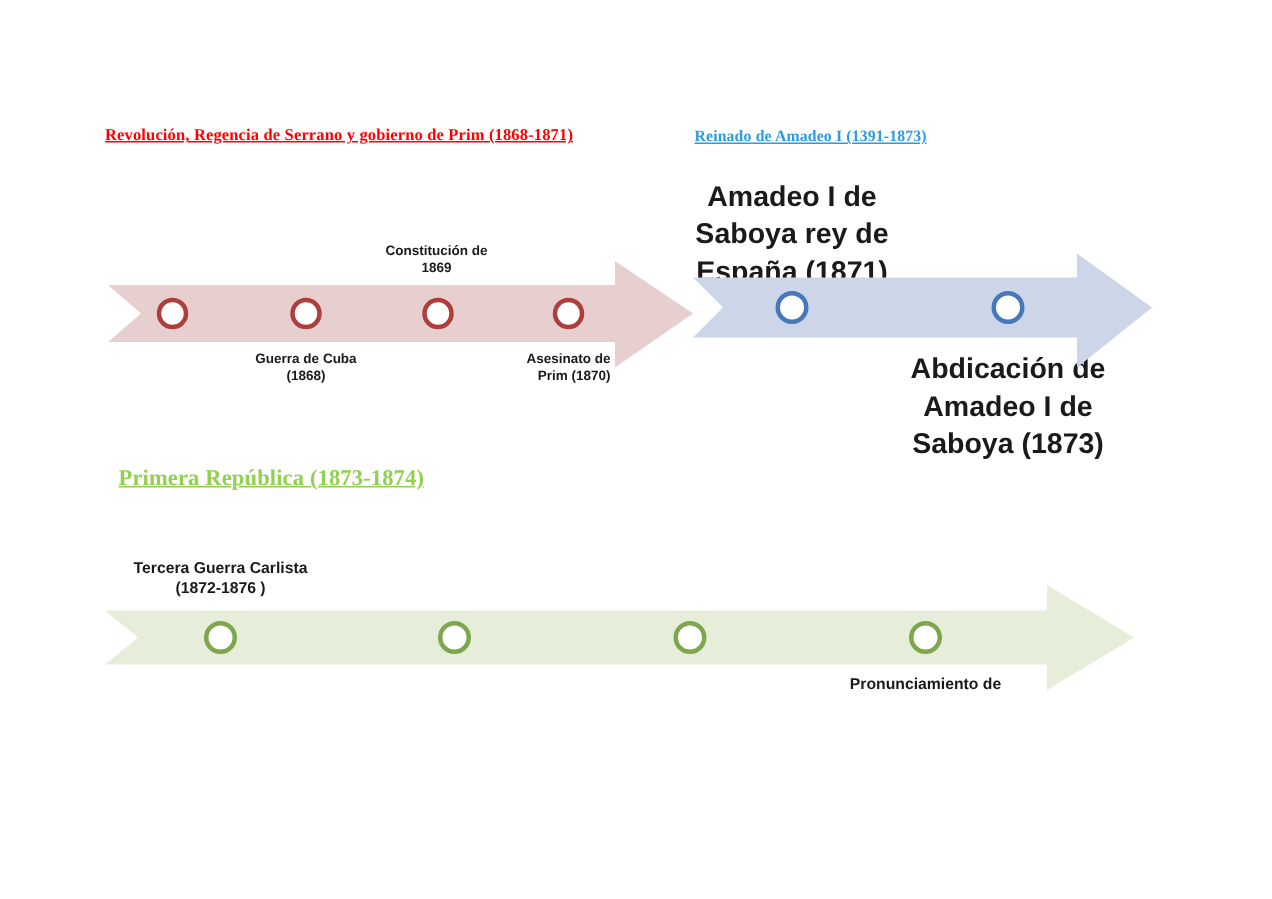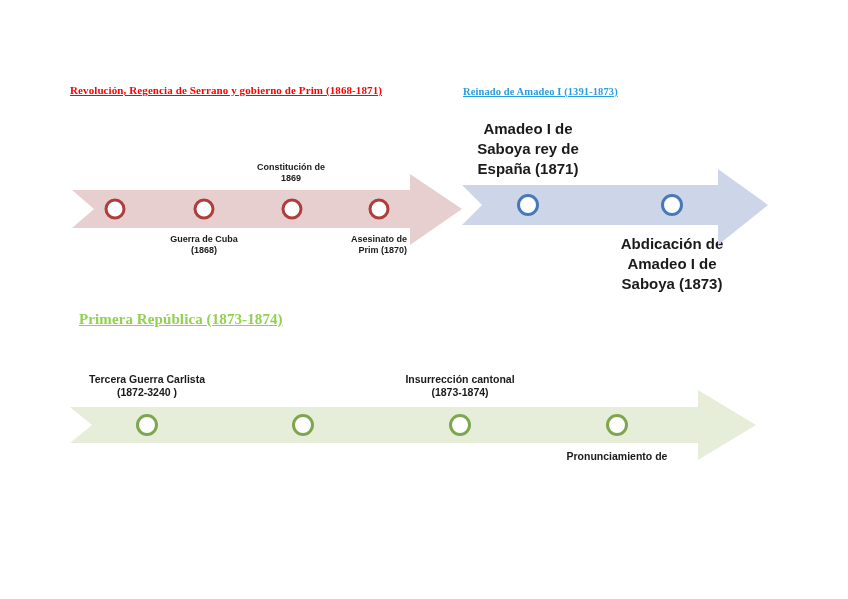--- a/index.html
+++ b/index.html
@@ -26,21 +26,21 @@
 
   .evt {
     position: absolute;
     transform: translateX(-50%);
     text-align: center;
     white-space: pre-line;
     color: #1a1a1a;
   }
   .evt.sm { font-size: 9px;    font-weight: 700; line-height: 1.18; }
   .evt.md { font-size: 10.5px; font-weight: 600; line-height: 1.28; }
-  .evt.lg { font-size: 15px; font-weight: 600; line-height: 1.32; }
+  .evt.lg { font-size: 19px; font-weight: 600; line-height: 1.32; }
 
   .arrow-svg { position: absolute; }
 </style>
 </head>
 <body>
 
 <div class="page">
 
   <h2 class="heading red">Revolución, Regencia de Serrano y gobierno de Prim (1868-1871)</h2>
 
@@ -70,23 +70,21 @@
 
   <svg class="arrow-svg" style="left:462px; top:165px;" width="310" height="84" viewBox="0 0 310 84">
     <polygon points="0,20 256,20 256,4 306,40 256,80 256,60 0,60 20,40" fill="#ccd6e8"></polygon>
     <circle cx="66" cy="40" r="9.5" fill="#ffffff" stroke-width="3" stroke="#4678ba"></circle>
     <circle cx="210" cy="40" r="9.5" fill="#ffffff" stroke-width="3" stroke="#4678ba"></circle>
   </svg>
 
   <h2 class="heading green">Primera República (1873-1874)</h2>
 
   <div class="evt md" style="left:147px; top:373px;">Tercera Guerra Carlista
-(1872-3240 )</div>
-  <div class="evt md" style="left:460px; top:373px;">Insurrección cantonal
-(1873-1874)</div>
+(1872-1876 )</div>
   <div class="evt md" style="left:617px; top:450px;">Pronunciamiento de
 Martínez Campos y
 proclamación de Alfonso
 XII (1874)</div>
 
   <svg class="arrow-svg" style="left:70px; top:387px;" width="690" height="76" viewBox="0 0 690 76">
     <polygon points="0,20 628,20 628,3 686,38 628,73 628,56 0,56 22,38" fill="#e6eed9"></polygon>
     <circle cx="77" cy="38" r="9.5" fill="#ffffff" stroke-width="3" stroke="#7ea64f"></circle>
     <circle cx="233" cy="38" r="9.5" fill="#ffffff" stroke-width="3" stroke="#7ea64f"></circle>
     <circle cx="390" cy="38" r="9.5" fill="#ffffff" stroke-width="3" stroke="#7ea64f"></circle>

